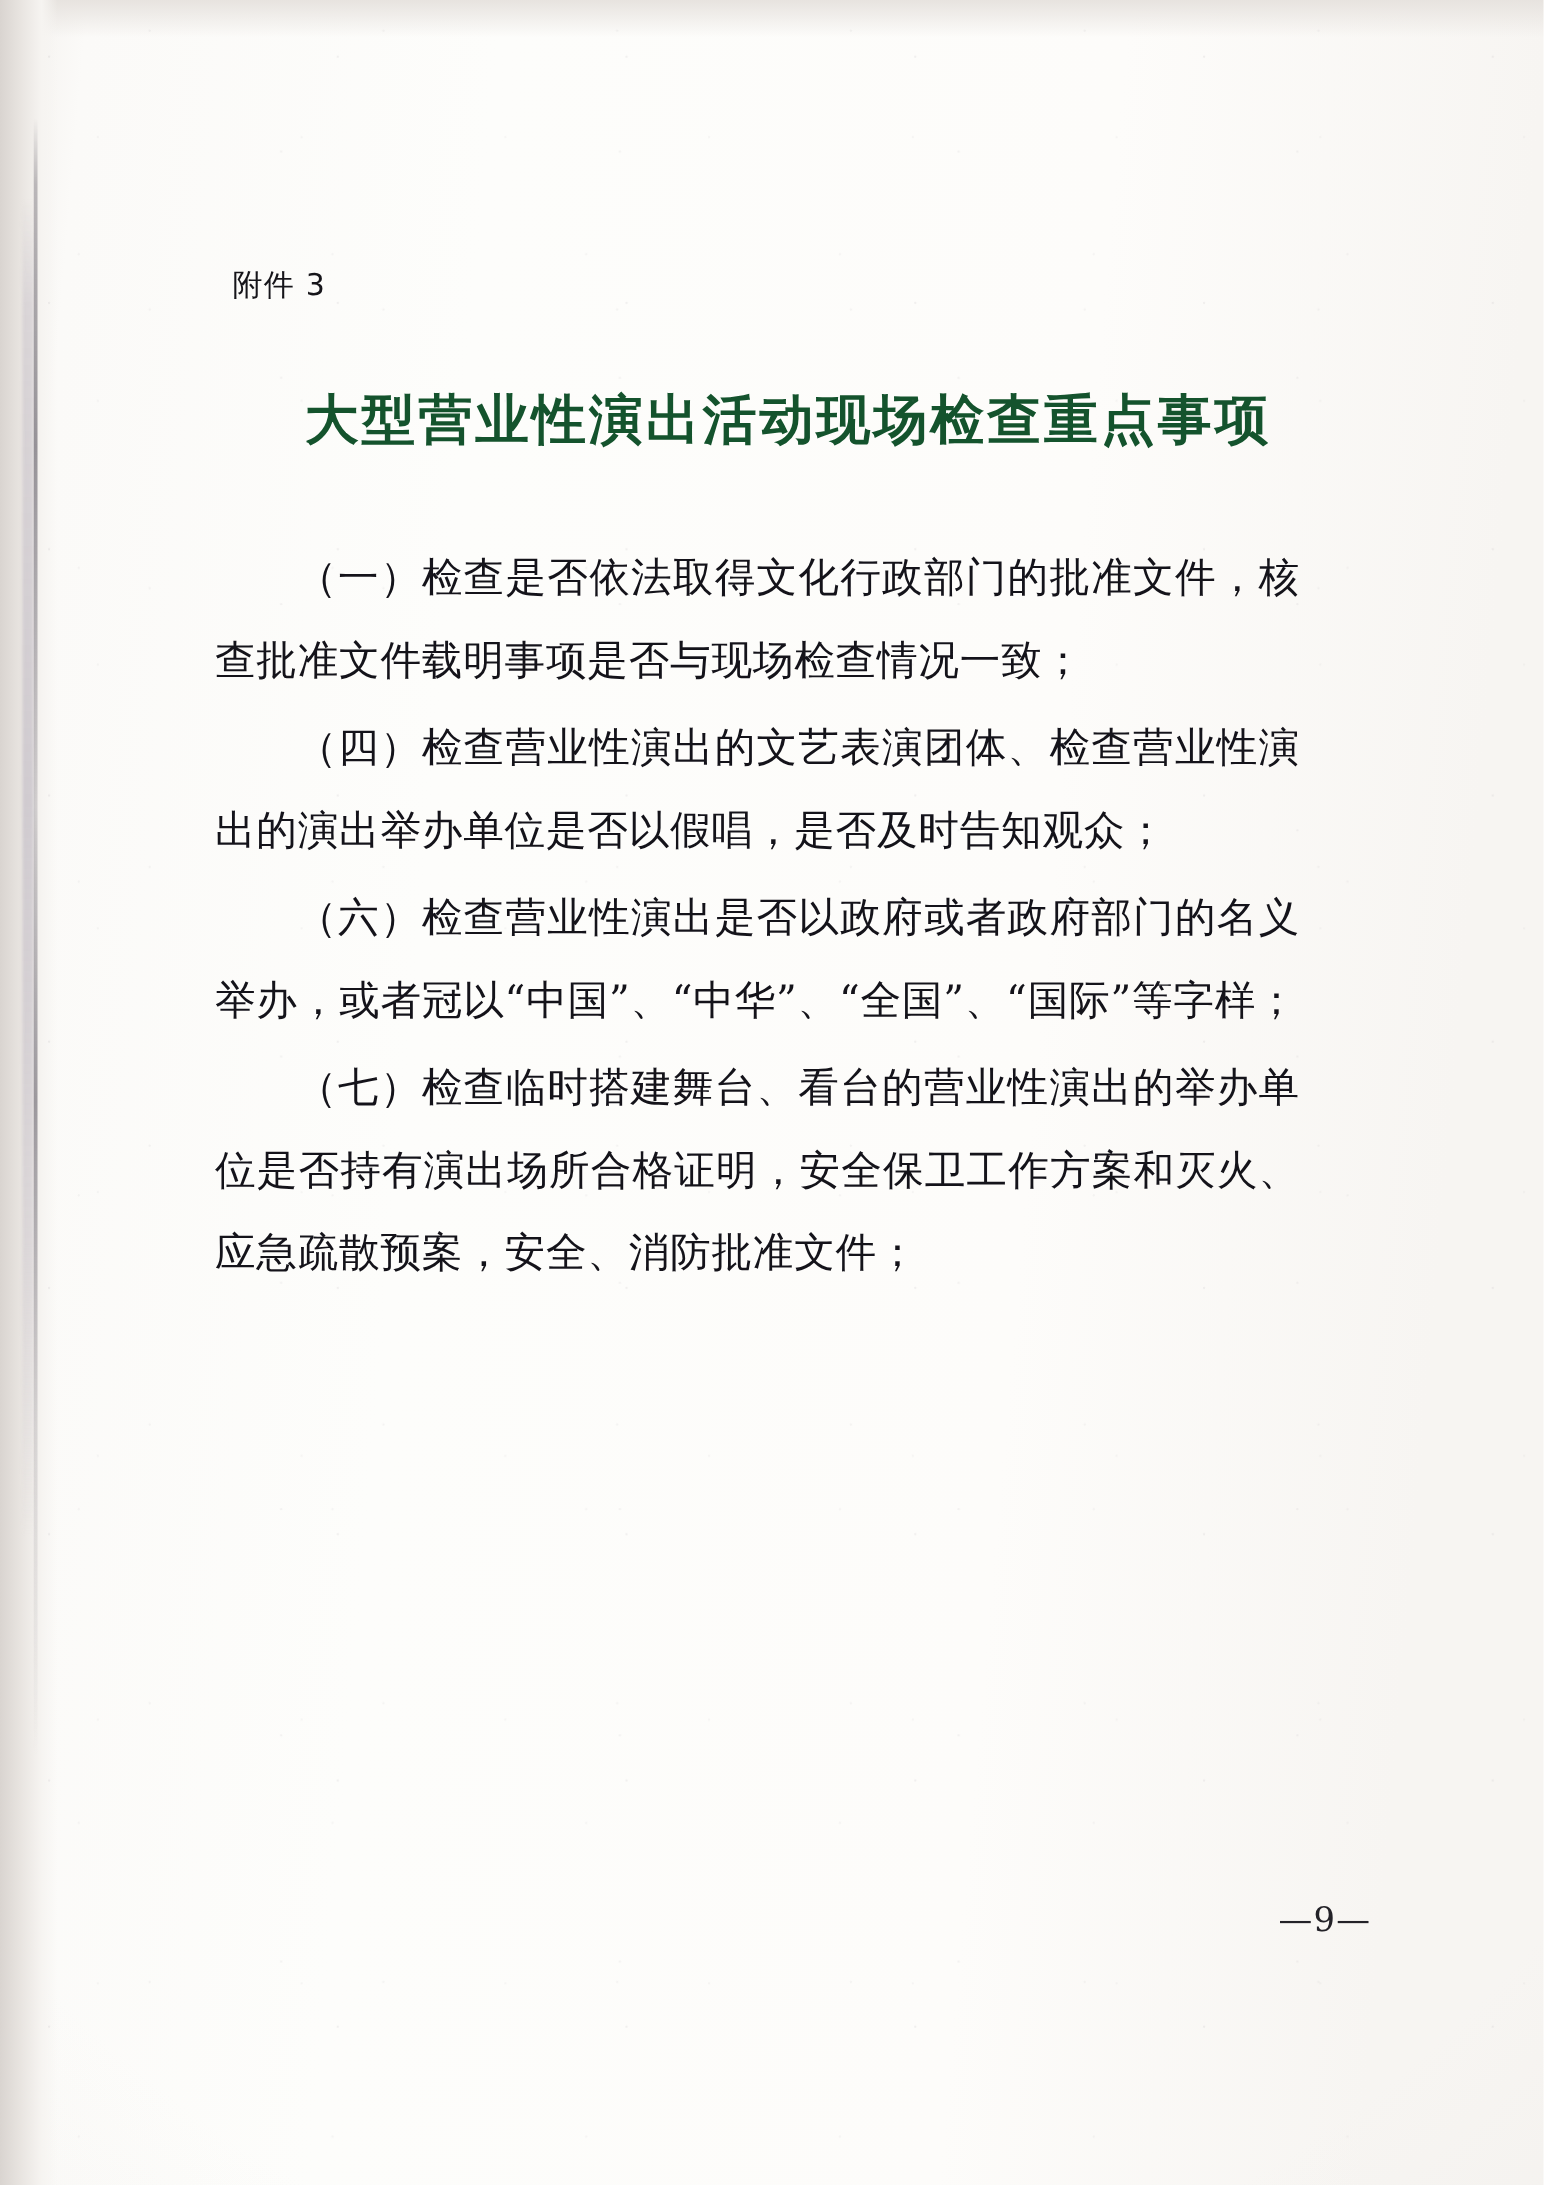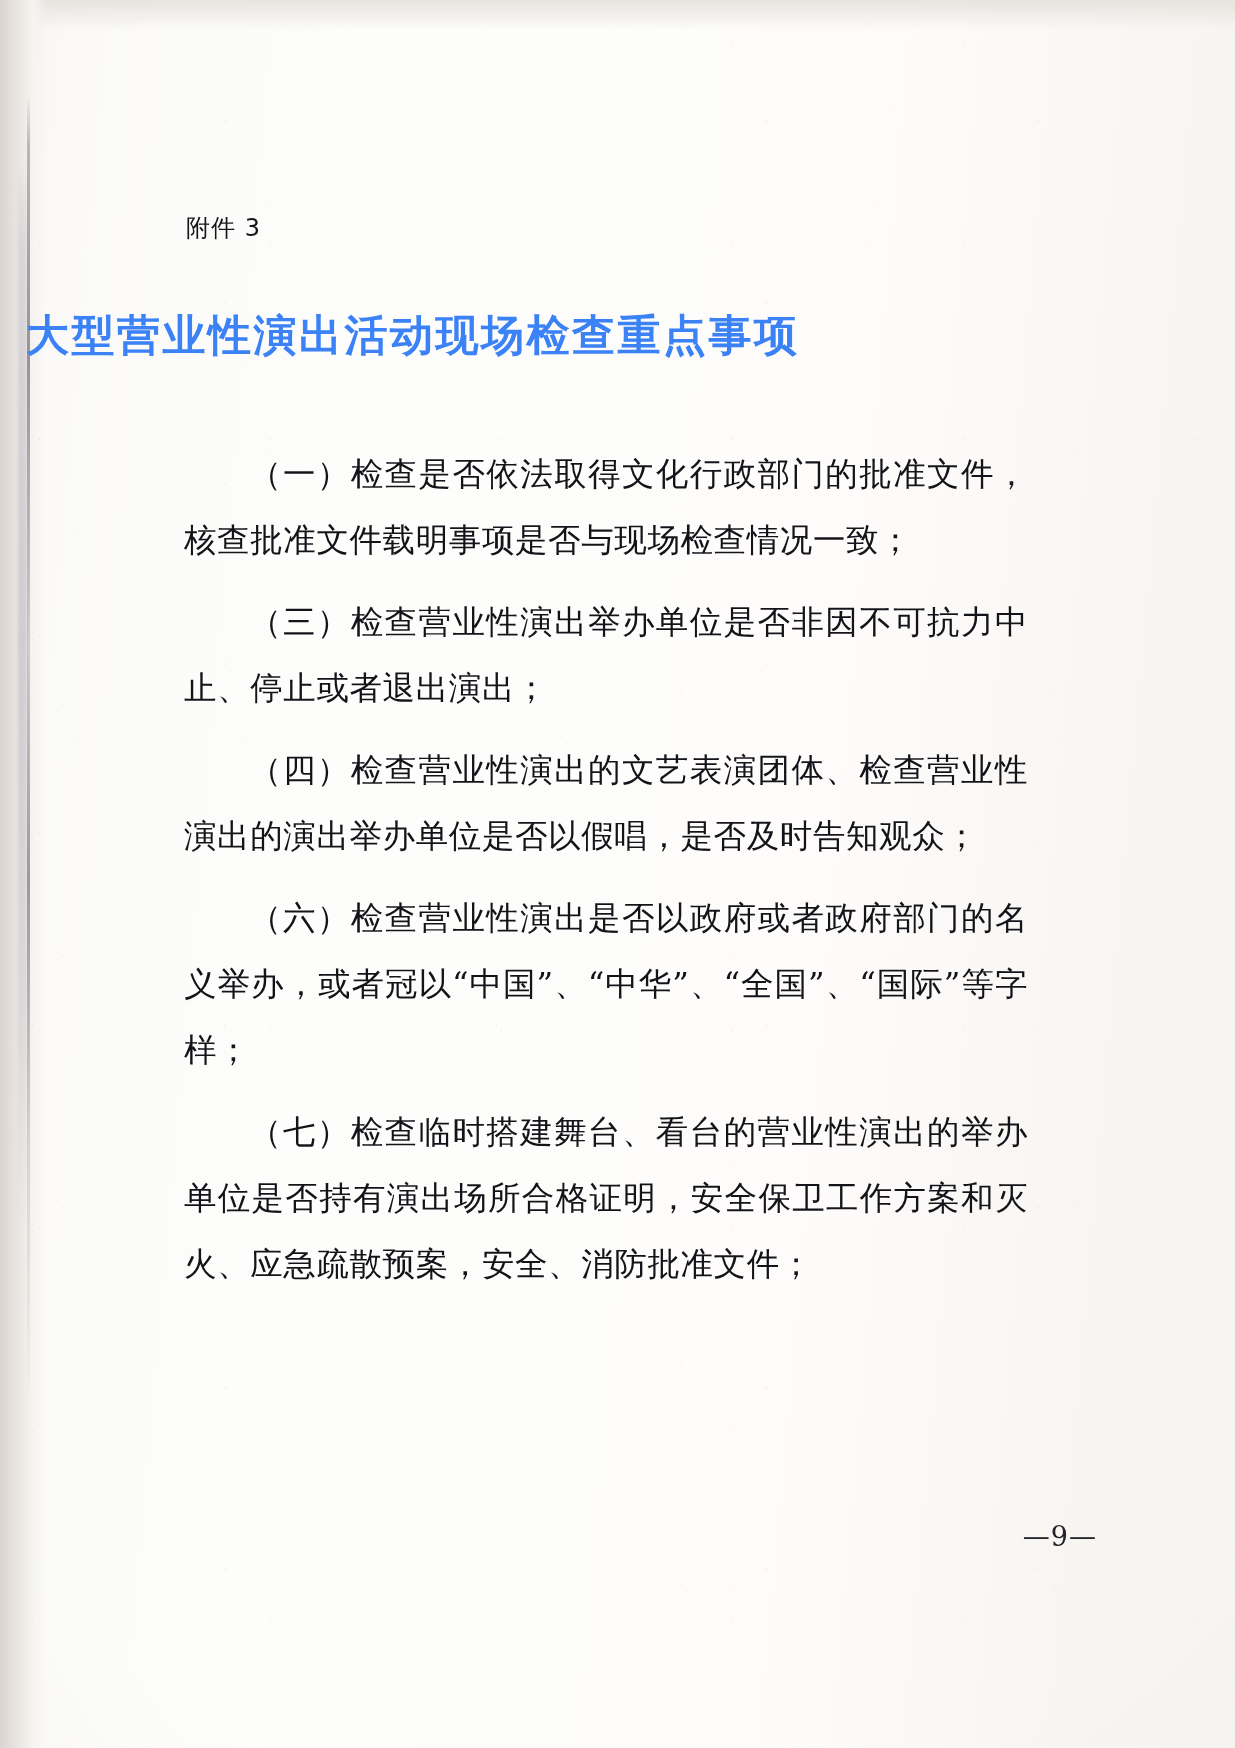--- a/index.html
+++ b/index.html
@@ -93,45 +93,45 @@
     color: #16151a;
     font-family: "DejaVu Sans", "Liberation Sans", sans-serif;
     font-weight: 500;
   }
 
   .doc-title {
     position: absolute;
     left: 0;
     top: 307px;
     width: 100%;
-    text-align: left;
+    text-align: center;
     font-size: 43px;
     font-weight: bold;
     letter-spacing: 2.5px;
-    color: #3b82f6;
+    color: #14532d;
     font-family: "DejaVu Serif", "Liberation Serif", serif;
     padding-left: 26px;
     box-sizing: border-box;
   }
 
   .body-text {
     position: absolute;
     left: 168px;
     top: 425px;
     width: 876px;
     font-size: 32.5px;
     line-height: 66px;
     color: #14131a;
     text-align: justify;
     text-justify: inter-character;
     letter-spacing: 0.6px;
     font-family: "DejaVu Serif", "Liberation Serif", serif;
   }
   .body-text p {
-    margin: 16px;
+    margin: 4px;
     text-indent: 2em;
   }
 
   .page-number {
     position: absolute;
     right: 138px;
     bottom: 196px;
     font-size: 27px;
     color: #232228;
     letter-spacing: 1px;
@@ -165,21 +165,20 @@
   <div class="scan-edge-line"></div>
 
   <div class="content">
 
     <div class="attachment-label">附件 3</div>
 
     <div class="doc-title">大型营业性演出活动现场检查重点事项</div>
 
     <div class="body-text">
       <p>（一）检查是否依法取得文化行政部门的批准文件，核查批准文件载明事项是否与现场检查情况一致；</p>
-      <p>（三）检查营业性演出举办单位是否非因不可抗力中止、停止或者退出演出；</p>
       <p>（四）检查营业性演出的文艺表演团体、检查营业性演出的演出举办单位是否以假唱，是否及时告知观众；</p>
       <p>（六）检查营业性演出是否以政府或者政府部门的名义举办，或者冠以“中国”、“中华”、“全国”、“国际”等字样；</p>
       <p>（七）检查临时搭建舞台、看台的营业性演出的举办单位是否持有演出场所合格证明，安全保卫工作方案和灭火、应急疏散预案，安全、消防批准文件；</p>
     </div>
 
     <div class="page-number">—9—</div>
 
   </div>
 
   <div class="speckle"></div>

